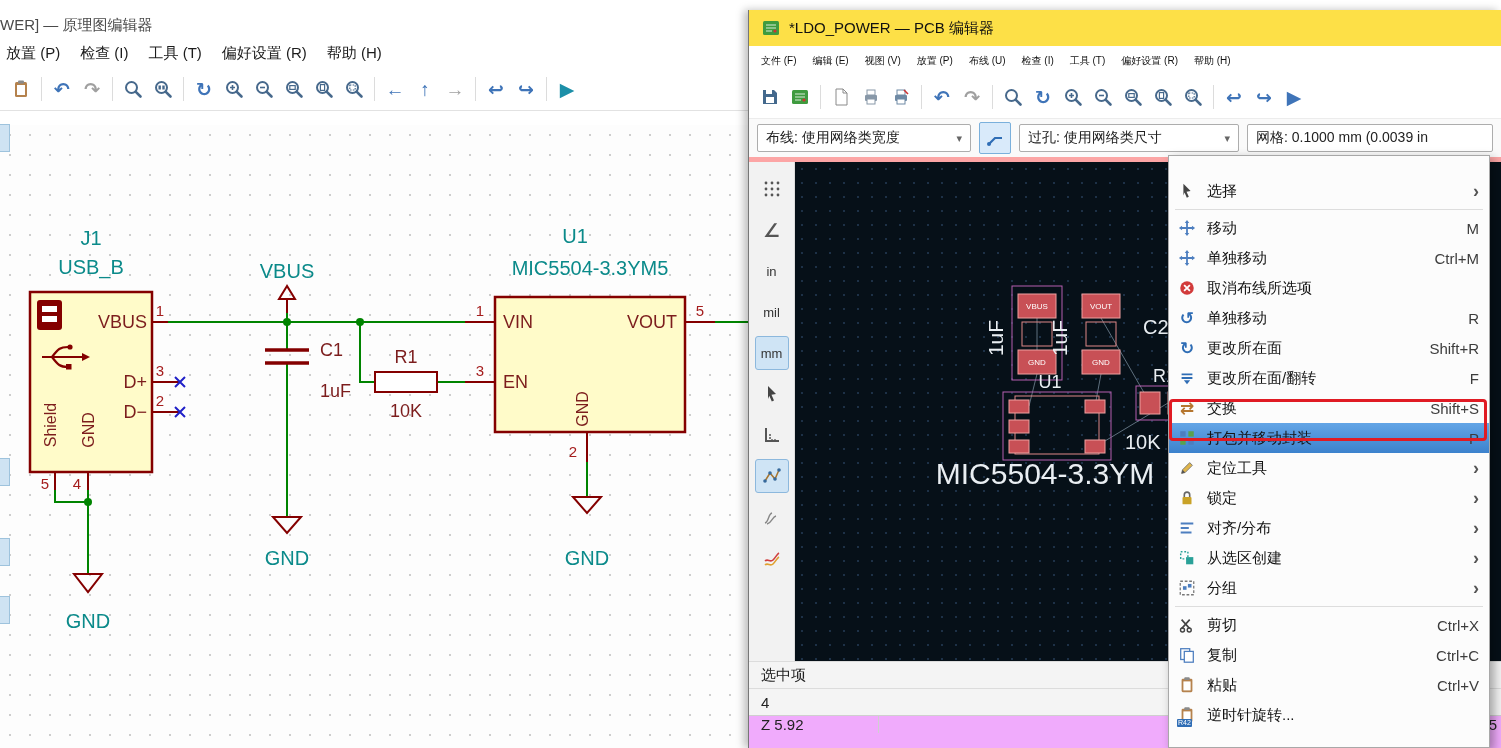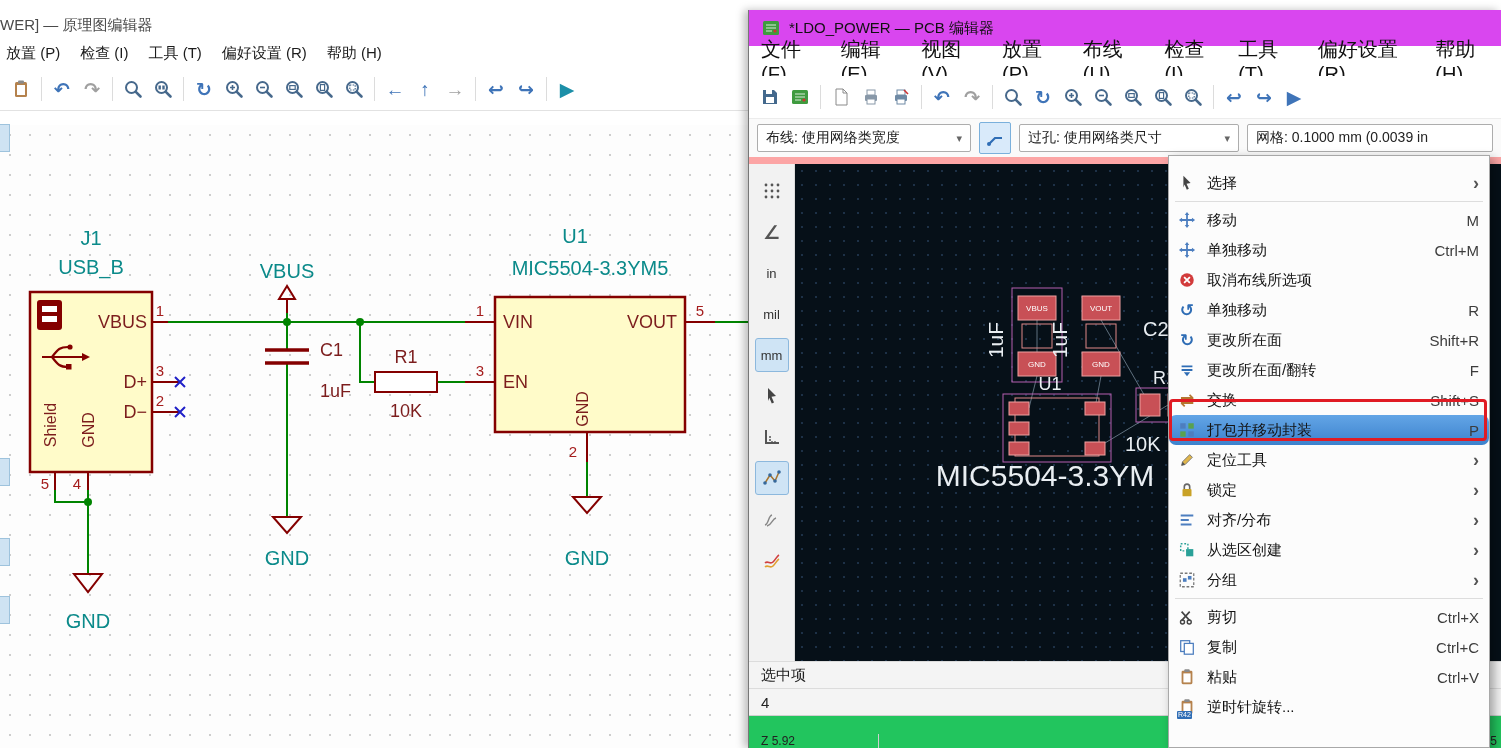--- a/index.html
+++ b/index.html
@@ -18,53 +18,53 @@
   .tb-btn{width:30px;height:30px;display:flex;align-items:center;justify-content:center;border-radius:3px;}
   .tb-btn .ic{width:20px;height:20px;color:#47698c;}
   .glyph{font-size:19px;line-height:1;font-weight:bold;}
   .g-blue{color:#3f74b8;}
   .g-gray{color:#a0a0a0;}
   .g-teal{color:#1c8fa8;}
   .tb-sep{width:1px;height:24px;background:#dcdcdc;margin:0 5px;}
 
   
   .pcb-window{position:absolute;left:748px;top:10px;width:753px;height:738px;background:#fff;border-left:1px solid #777;box-shadow:-4px 0 8px rgba(0,0,0,.25);display:flex;flex-direction:column;box-sizing:border-box;}
-  .pcb-titlebar{height:36px;display:flex;align-items:center;gap:8px;padding-left:12px;font-size:15px;color:#111;background:#d946ef;}
+  .pcb-titlebar{height:36px;display:flex;align-items:center;gap:8px;padding-left:12px;font-size:15px;color:#111;background:#fde047;}
   .pcb-titlebar .ic{width:20px;height:20px;}
-  .pcb-menubar{height:30px;display:flex;align-items:center;gap:16px;padding-left:12px;font-size:20px;color:#111;background:#fff;}
+  .pcb-menubar{height:30px;display:flex;align-items:center;gap:16px;padding-left:12px;font-size:10px;color:#111;background:#fff;}
   .pcb-toolbar{height:42px;display:flex;align-items:center;padding:0 6px;background:#fff;border-bottom:1px solid #ececec;}
-  .pcb-toolbar2{height:38px;display:flex;align-items:center;gap:8px;padding:0 8px;background:#fafafa;border-bottom:7px solid #fca5a5;}
+  .pcb-toolbar2{height:38px;display:flex;align-items:center;gap:8px;padding:0 8px;background:#fafafa;border-bottom:5px solid #fca5a5;}
   .dd{display:flex;align-items:center;height:28px;border:1px solid #adadad;background:#fff;border-radius:2px;padding:0 8px;font-size:14px;color:#222;box-sizing:border-box;white-space:nowrap;overflow:hidden;}
   .dd .arr{margin-left:auto;color:#666;font-size:11px;padding-left:8px;}
   .dd-track{width:214px;}
   .dd-via{width:220px;}
   .dd-grid{flex:1;}
   .tb2-btn{width:30px;height:30px;border:1px solid #7ab0dc;background:#d9eafa;border-radius:2px;display:flex;align-items:center;justify-content:center;}
   .tb2-btn .ic{width:20px;height:20px;color:#2f6db5;}
 
   .pcb-main{display:flex;flex:1;min-height:0;}
   .pcb-lefttb{width:46px;background:#f2f2f2;border-right:1px solid #ddd;display:flex;flex-direction:column;align-items:center;padding-top:10px;gap:7px;box-sizing:border-box;}
   .lt-btn{width:34px;height:34px;border-radius:3px;display:flex;align-items:center;justify-content:center;font-size:13px;color:#333;}
   .lt-btn .ic{width:20px;height:20px;color:#555;}
   .lt-btn.active{background:#cfe4f5;border:1px solid #8cb8dd;box-sizing:border-box;}
   .pcb-canvas{flex:1;position:relative;background:#061018;background-image:radial-gradient(#1d3147 1px,transparent 1px);background-size:14px 14px;overflow:hidden;}
   .pcb-canvas svg{position:absolute;left:0;top:0;}
 
   .st-row{height:26px;display:flex;align-items:center;padding:0 12px;font-size:15px;color:#222;background:#f4f4f4;border-top:1px solid #dcdcdc;}
-  .st-bottom{height:32px;display:flex;align-items:flex-end;background:#22c55e;border-top:1px solid #cfcfcf;font-size:12px;color:#222;}
+  .st-bottom{height:32px;display:flex;align-items:flex-start;background:#f0abfc;border-top:1px solid #cfcfcf;font-size:15px;color:#222;}
   .st-cell{display:flex;align-items:center;padding:0 12px;border-right:1px solid #cfcfcf;white-space:nowrap;}
   .st-z{width:130px;box-sizing:border-box;}
   .st-xy{width:280px;box-sizing:border-box;}
   .st-flex{flex:1;border-right:none;}
   .st-frag{display:flex;align-items:center;padding:0 4px 0 0;margin-left:auto;}
 
   
-  .cmenu{position:absolute;left:1168px;top:155px;width:322px;height:593px;background:#fcfcfc;border:1px solid #a8a8a8;box-shadow:4px 4px 10px rgba(0,0,0,.35);padding:12px 0;box-sizing:border-box;z-index:50;overflow:hidden;}
+  .cmenu{position:absolute;left:1168px;top:155px;width:322px;height:593px;background:#fcfcfc;border:1px solid #a8a8a8;box-shadow:4px 4px 10px rgba(0,0,0,.35);padding:20px 0;box-sizing:border-box;z-index:50;overflow:hidden;}
   .cm-item{display:flex;align-items:center;height:30px;padding:0 10px 0 8px;font-size:15px;color:#141414;white-space:nowrap;}
-  .cm-item.hl{background:linear-gradient(#63a5e6,#3c82cd);border-radius:7px;}
+  .cm-item.hl{background:linear-gradient(#63a5e6,#3c82cd);}
   .mi{width:20px;height:20px;display:flex;align-items:center;justify-content:center;margin-right:10px;flex:0 0 20px;position:relative;}
   .mi .ic{width:18px;height:18px;}
   .mi .glyph{font-size:17px;}
   .c-blue{color:#2f6db5;}
   .c-orange{color:#b5762f;}
   .cm-label{flex:1;}
   .cm-short{color:#3c3c3c;margin-left:18px;}
   .cm-sub{color:#555;font-size:18px;margin-left:18px;font-weight:bold;}
   .cm-sep{height:1px;background:#ddd;margin:3px 6px;}
   .annotation-box{position:absolute;left:0px;width:318px;top:243px;height:42px;border:3px solid #e01b24;border-radius:4px;box-sizing:border-box;pointer-events:none;z-index:60;}

